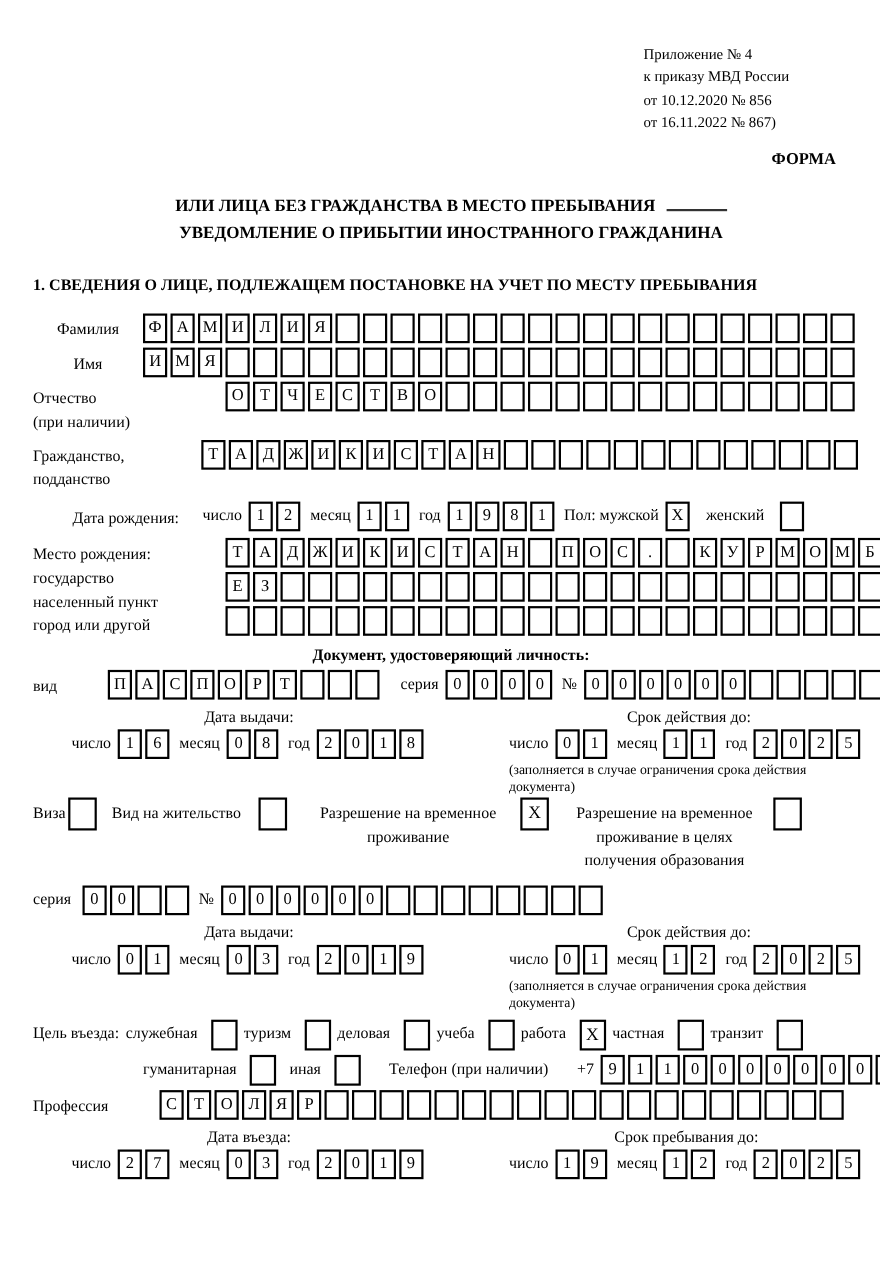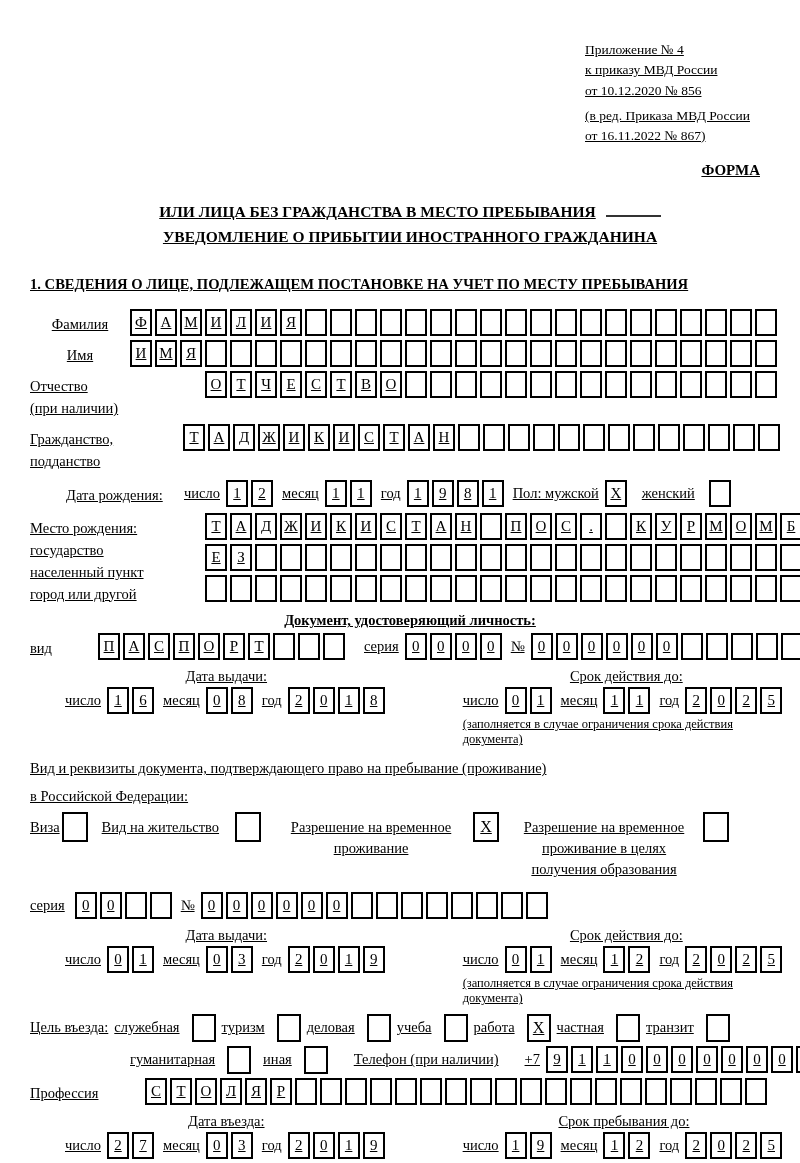--- a/index.html
+++ b/index.html
@@ -1,18 +1,18 @@
 <!DOCTYPE html>
 <html><head>
 <meta charset="utf-8">
 <style>
   html,body{margin:0;padding:0;background:#fff;}
   body{width:800px;height:1163px;overflow:hidden;color:#000;
        font-family:"Liberation Serif","DejaVu Serif",serif;font-size:14.5px;}
-  .page{box-sizing:border-box;width:800px;padding:40px 10px 0 30px;text-decoration:underline;}
+  .page{box-sizing:border-box;width:800px;padding:40px 10px 0 30px;}
 
   
   .appendix{margin-left:555px;font-size:13.5px;line-height:1.5;}
   .appendix .gap{margin-top:5px;}
   .form-label{text-align:right;padding-right:30px;font-weight:bold;font-size:15px;margin-top:16px;}
 
   
   .title{text-align:center;font-weight:bold;font-size:15.5px;line-height:1.6;margin-top:20px;}
   .title-underline{display:inline-block;width:55px;border-bottom:2px solid #333;margin-left:10px;height:1em;vertical-align:baseline;}
   .section-heading{font-weight:bold;font-size:14.6px;margin-top:27px;margin-bottom:16px;}
@@ -47,21 +47,20 @@
 </style>
 </head>
 <body>
 
 <div class="page">
 
   <div class="appendix">
     <div>Приложение № 4</div>
     <div>к приказу МВД России</div>
     <div>от 10.12.2020 № 856</div>
-    <div class="gap">(в ред. Приказа МВД России</div>
     <div>от 16.11.2022 № 867)</div>
   </div>
 
   <div class="form-label">ФОРМА</div>
 
   <div class="title">
     <div><span>ИЛИ ЛИЦА БЕЗ ГРАЖДАНСТВА В МЕСТО ПРЕБЫВАНИЯ</span><span class="title-underline"></span></div>
     <div>УВЕДОМЛЕНИЕ О ПРИБЫТИИ ИНОСТРАННОГО ГРАЖДАНИНА</div>
   </div>
 
@@ -390,24 +389,20 @@
             <span class="cell">2</span>
             <span class="cell">0</span>
             <span class="cell">2</span>
             <span class="cell">5</span>
           </div>
       </div>
       <div class="footnote">(заполняется в случае ограничения срока действия документа)</div>
     </div>
   </div>
 
-  <div class="intro">
-    <div>Вид и реквизиты документа, подтверждающего право на пребывание (проживание)</div>
-    <div>в Российской Федерации:</div>
-  </div>
 
   <div class="frow" style="margin-top:2px;">
     <span class="opt-label">Виза</span>
     <span class="checkbox" style="margin-left:2px;"></span>
     <span class="opt-label" style="margin-left:8px;">Вид на жительство</span>
     <span class="checkbox" style="margin-left:16px;"></span>
     <span class="opt-label" style="width:192px;margin-left:8px;">Разрешение на временное проживание</span>
     <span class="checkbox">X</span>
     <span class="opt-label" style="width:186px;margin-left:6px;">Разрешение на временное проживание в целях получения образования</span>
     <span class="checkbox"></span>

